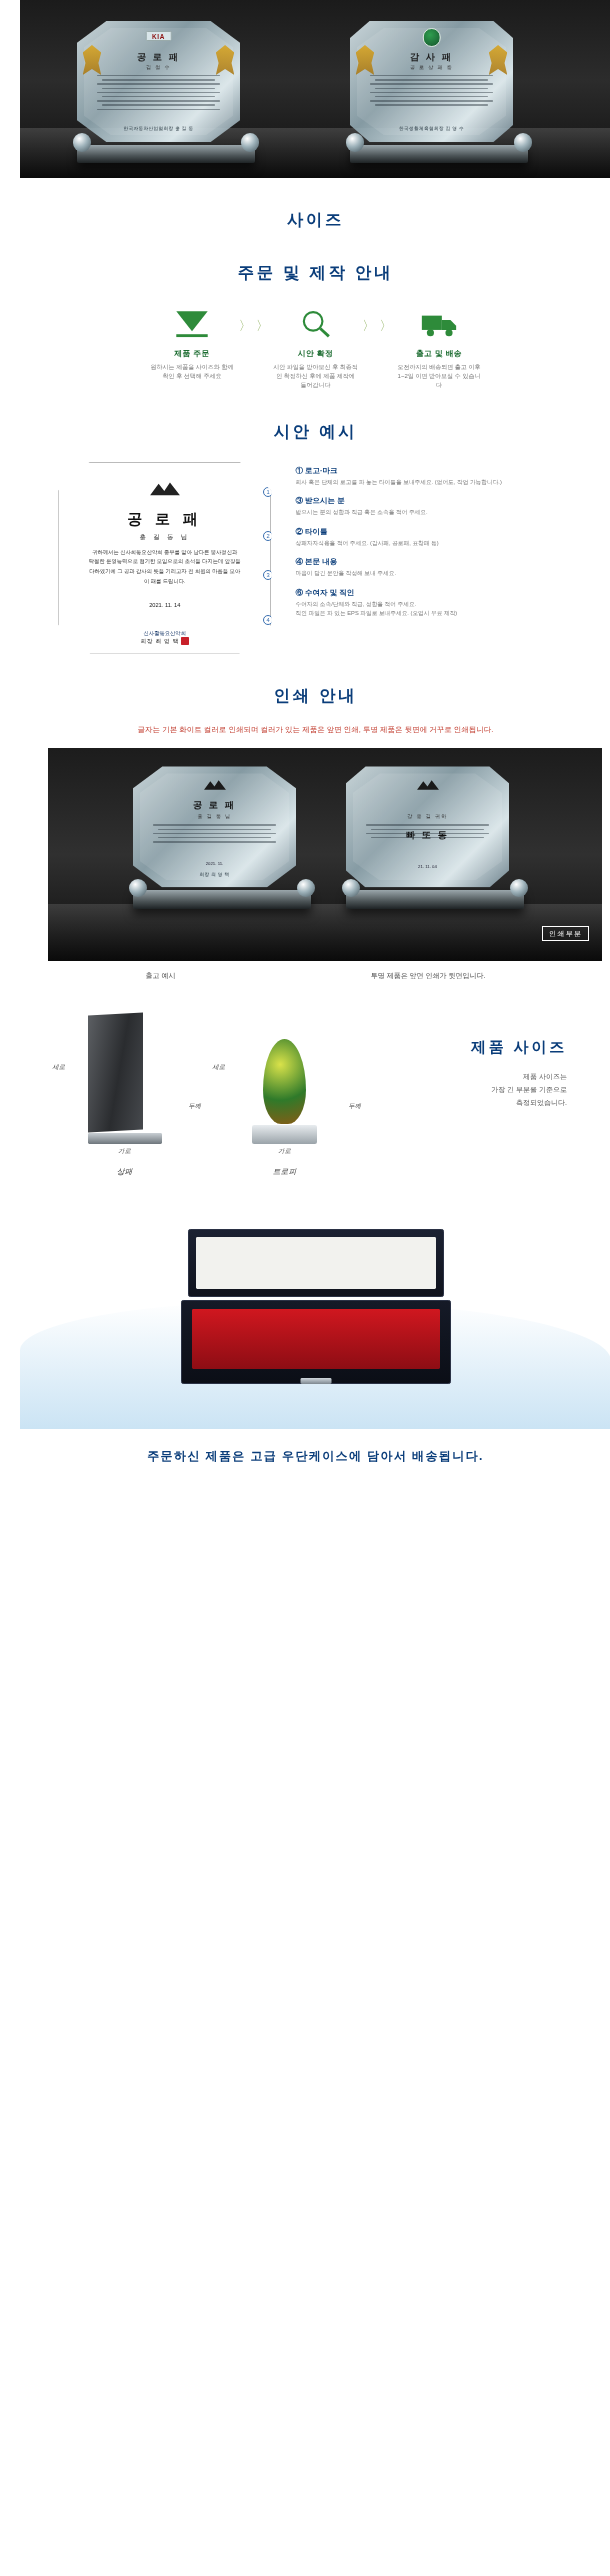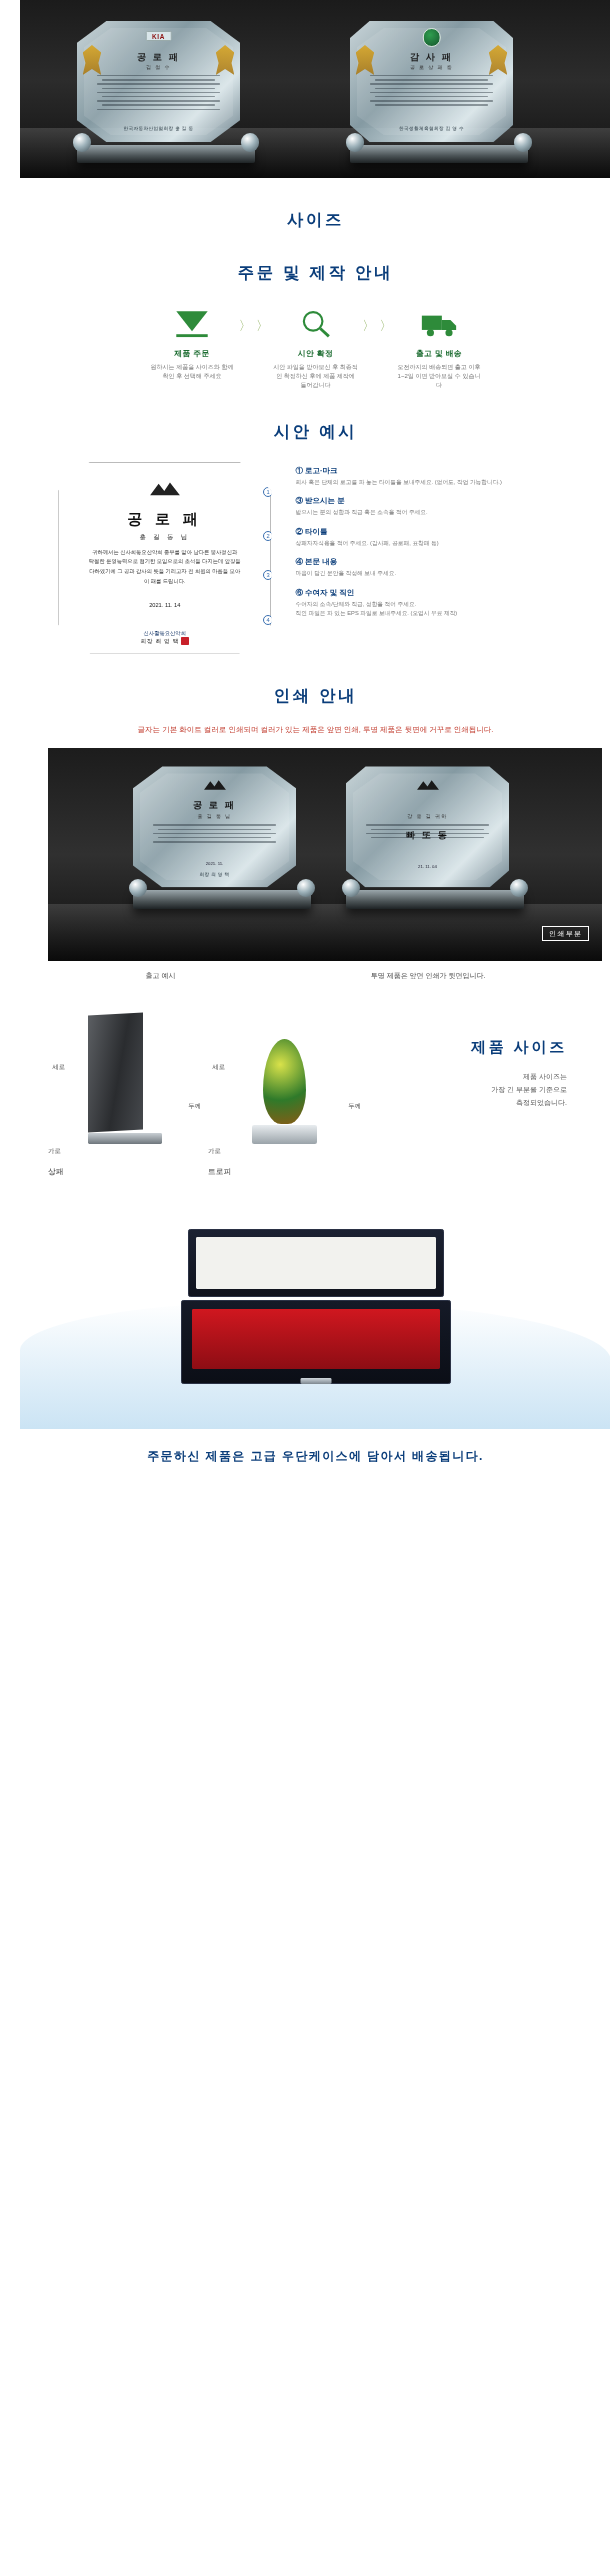--- a/index.html
+++ b/index.html
@@ -149,21 +149,21 @@
   .pp-wrap.b { left:298px; }
   .print-tag {
     position:absolute; right:12.8px; bottom:20px; color:#fff; font-size:7px;
     border:0.7px solid #fff; padding:1.4px 5.7px; letter-spacing:1.4px;
   }
   .print-caps { display:flex; justify-content:space-around; margin-top:10px; }
   .print-caps span { font-size:7px; color:#444; }
 
   
   .psize { display:flex; align-items:flex-start; gap:7px; padding-top: 14px; }
-  .psize-col { width: 153px; position:relative; }
+  .psize-col { width: 153px; text-align:center; position:relative;font-style:italic; }
   .psize-col .stage { height: 149px; position:relative; display:flex; align-items:flex-end; justify-content:center; }
   .dim-label { font-size:6.4px; color:#444; position:absolute; }
   .slab {
     width: 55px; height: 117px;
     background: linear-gradient(100deg,#5c5f63,#2a2c2f 55%,#46494d);
     transform: skewY(-3deg);
   }
   .slab-base { width: 74px; height: 11.4px; margin-top:1.4px; background: linear-gradient(180deg,#c9cfd4,#6e767c); border-radius:1.4px; }
   .trophy-body {
     width: 43px; height: 85px; margin: 0 auto;

